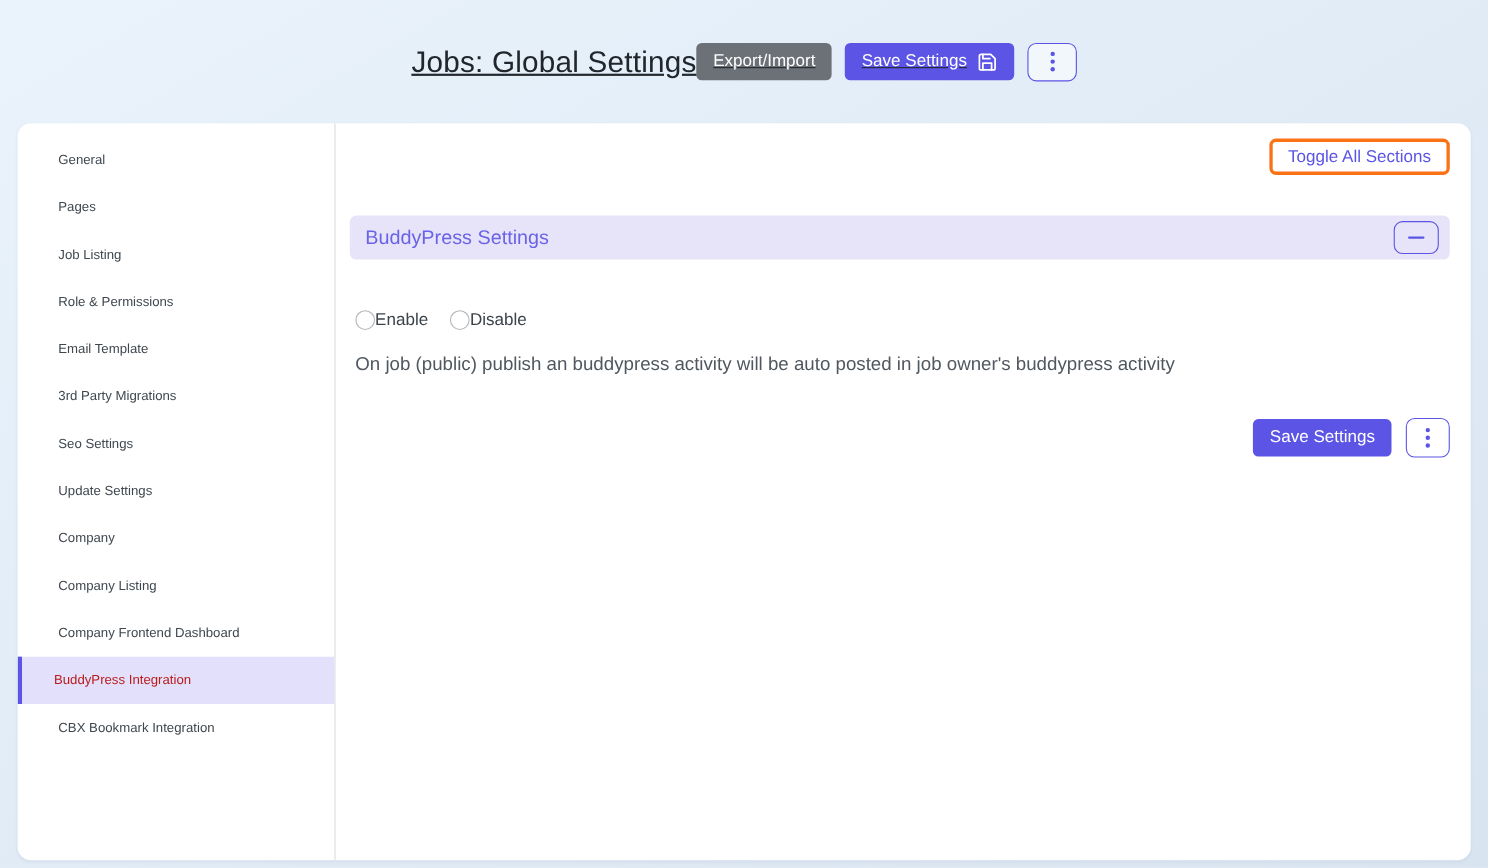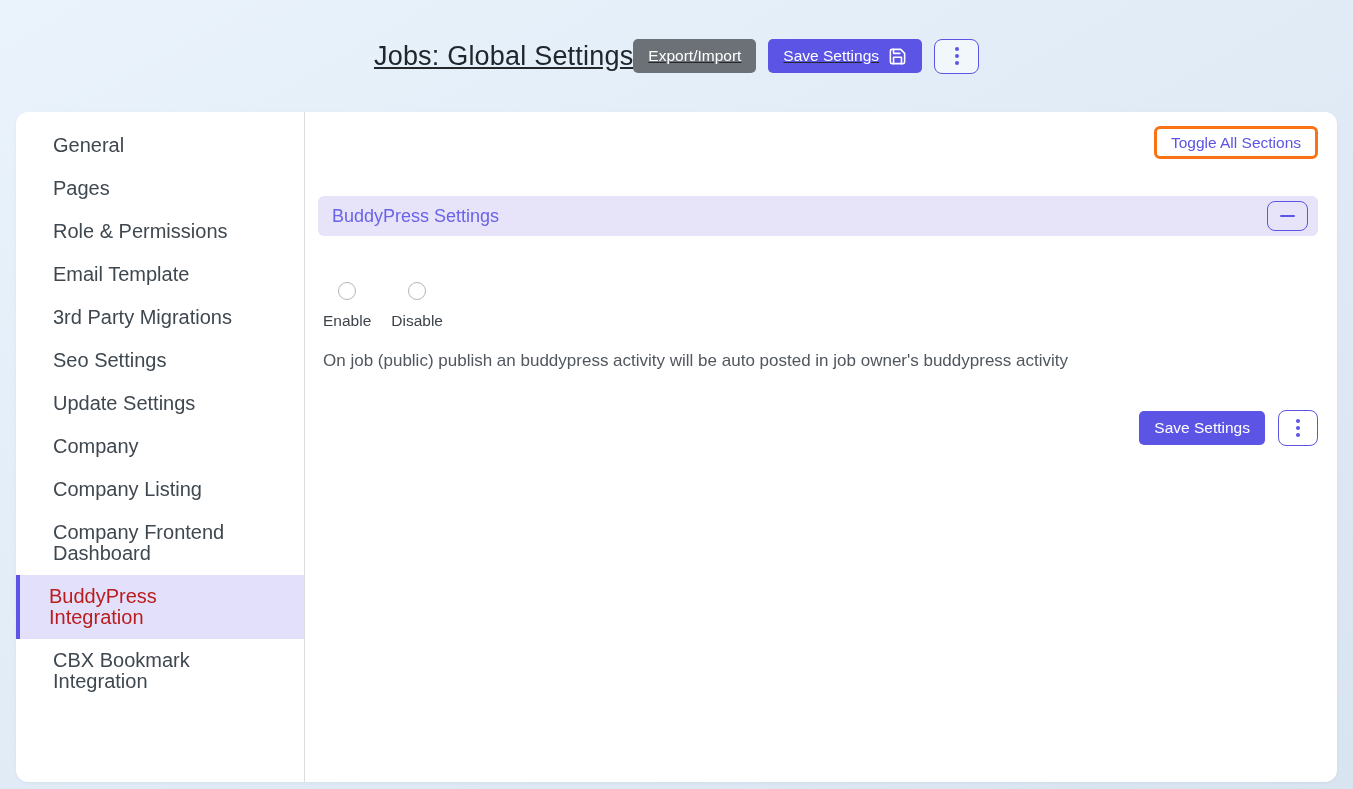--- a/index.html
+++ b/index.html
@@ -50,21 +50,21 @@
     border-radius:12px;
     box-shadow:0 1px 3px rgba(30,50,90,.06);
     display:flex;
     overflow:hidden;
   }
 
   
   .sidebar { width:289px; flex:none; padding:12px 0 0 0; border-right:1px solid #dcdcde; }
   .nav-item {
     padding:11px 20px 11px 33px;
-    font-size:20px; color:#3f474f; line-height:21px;
+    font-size:12px; color:#3f474f; line-height:21px;
     cursor:pointer;
     border-left:4px solid transparent;
   }
   .nav-item .nav-label { display:inline-block; max-width:207px; }
   .nav-item.active {
     background:#e3e0fb;
     border-left:4px solid #5b54e4;
     color:#b91c1c;
     padding-left:29px;
   }
@@ -97,21 +97,21 @@
     display:inline-flex; align-items:center; justify-content:center;
     cursor:pointer;
   }
   .minus-line { display:block; width:15px; height:2.5px; background:#5b54e4; border-radius:1px; }
 
   
   .field-row { display:flex; margin-top:46px; padding-left:5px; }
   .field-label { width:232px; flex:none; font-size:15.5px; color:#2c3338; padding-top:6px; }
   .field-control { flex:1; }
   .radio-group { display:flex; align-items:center; gap:20px; }
-  .radio-option { display:flex; align-items:center; gap:12px; cursor:pointer;flex-direction:column; }
+  .radio-option { display:flex; gap:0; cursor:pointer; }
   .radio-circle {
     width:18px; height:18px; border-radius:50%;
     border:1.5px solid #b2b7bd; background:#fff;
     flex:none;
   }
   .radio-label { font-size:15.5px; color:#3c434a; }
   .help-text { margin-top:21px; font-size:17px; color:#50575e; }
 
   
   .footer-row { display:flex; justify-content:flex-end; align-items:center; gap:13px; margin-top:39px; }
@@ -144,20 +144,21 @@
         </span>
     </button>
   </div>
 </div>
 
 <div class="card">
 
   <div class="sidebar">
     <div class="nav-item"><span class="nav-label">General</span></div>
     <div class="nav-item"><span class="nav-label">Pages</span></div>
+    <div class="nav-item"><span class="nav-label">Job Listing</span></div>
     <div class="nav-item"><span class="nav-label">Role &amp; Permissions</span></div>
     <div class="nav-item"><span class="nav-label">Email Template</span></div>
     <div class="nav-item"><span class="nav-label">3rd Party Migrations</span></div>
     <div class="nav-item"><span class="nav-label">Seo Settings</span></div>
     <div class="nav-item"><span class="nav-label">Update Settings</span></div>
     <div class="nav-item"><span class="nav-label">Company</span></div>
     <div class="nav-item"><span class="nav-label">Company Listing</span></div>
     <div class="nav-item"><span class="nav-label">Company Frontend Dashboard</span></div>
     <div class="nav-item active"><span class="nav-label">BuddyPress Integration</span></div>
     <div class="nav-item"><span class="nav-label">CBX Bookmark Integration</span></div>

